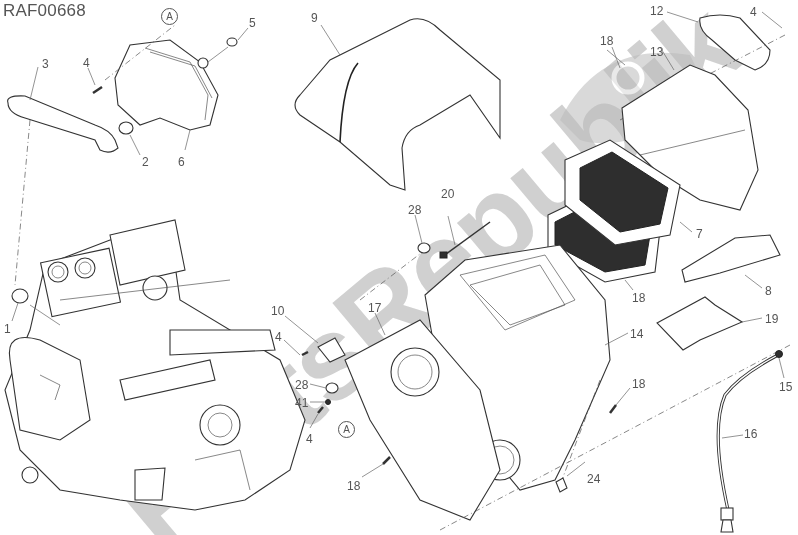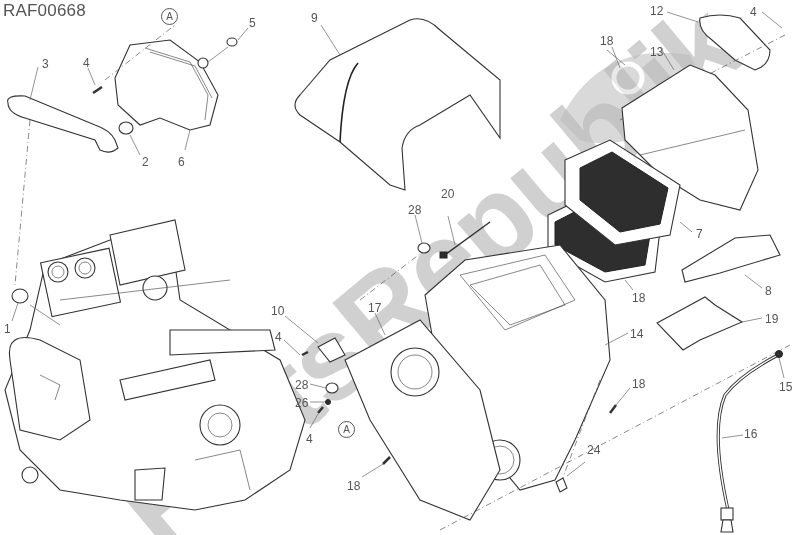--- a/index.html
+++ b/index.html
@@ -197,23 +197,23 @@
   <div class="callout" style="left:600px;top:35px">18</div>
   <div class="callout" style="left:650px;top:46px">13</div>
   <div class="callout" style="left:696px;top:228px">7</div>
   <div class="callout" style="left:765px;top:285px">8</div>
   <div class="callout" style="left:632px;top:292px">18</div>
   <div class="callout" style="left:765px;top:313px">19</div>
   <div class="callout" style="left:630px;top:328px">14</div>
   <div class="callout" style="left:779px;top:381px">15</div>
   <div class="callout" style="left:744px;top:428px">16</div>
   <div class="callout" style="left:632px;top:378px">18</div>
-  <div class="callout" style="left:587px;top:444px">24</div>
+  <div class="callout" style="left:587px;top:473px">24</div>
   <div class="callout" style="left:408px;top:204px">28</div>
   <div class="callout" style="left:441px;top:188px">20</div>
   <div class="callout" style="left:271px;top:305px">10</div>
   <div class="callout" style="left:368px;top:302px">17</div>
   <div class="callout" style="left:275px;top:331px">4</div>
   <div class="callout" style="left:295px;top:379px">28</div>
-  <div class="callout" style="left:295px;top:397px">26</div>
+  <div class="callout" style="left:295px;top:397px">41</div>
   <div class="callout" style="left:306px;top:433px">4</div>
   <div class="callout" style="left:347px;top:480px">18</div>
 </div>
 
 </body></html>

